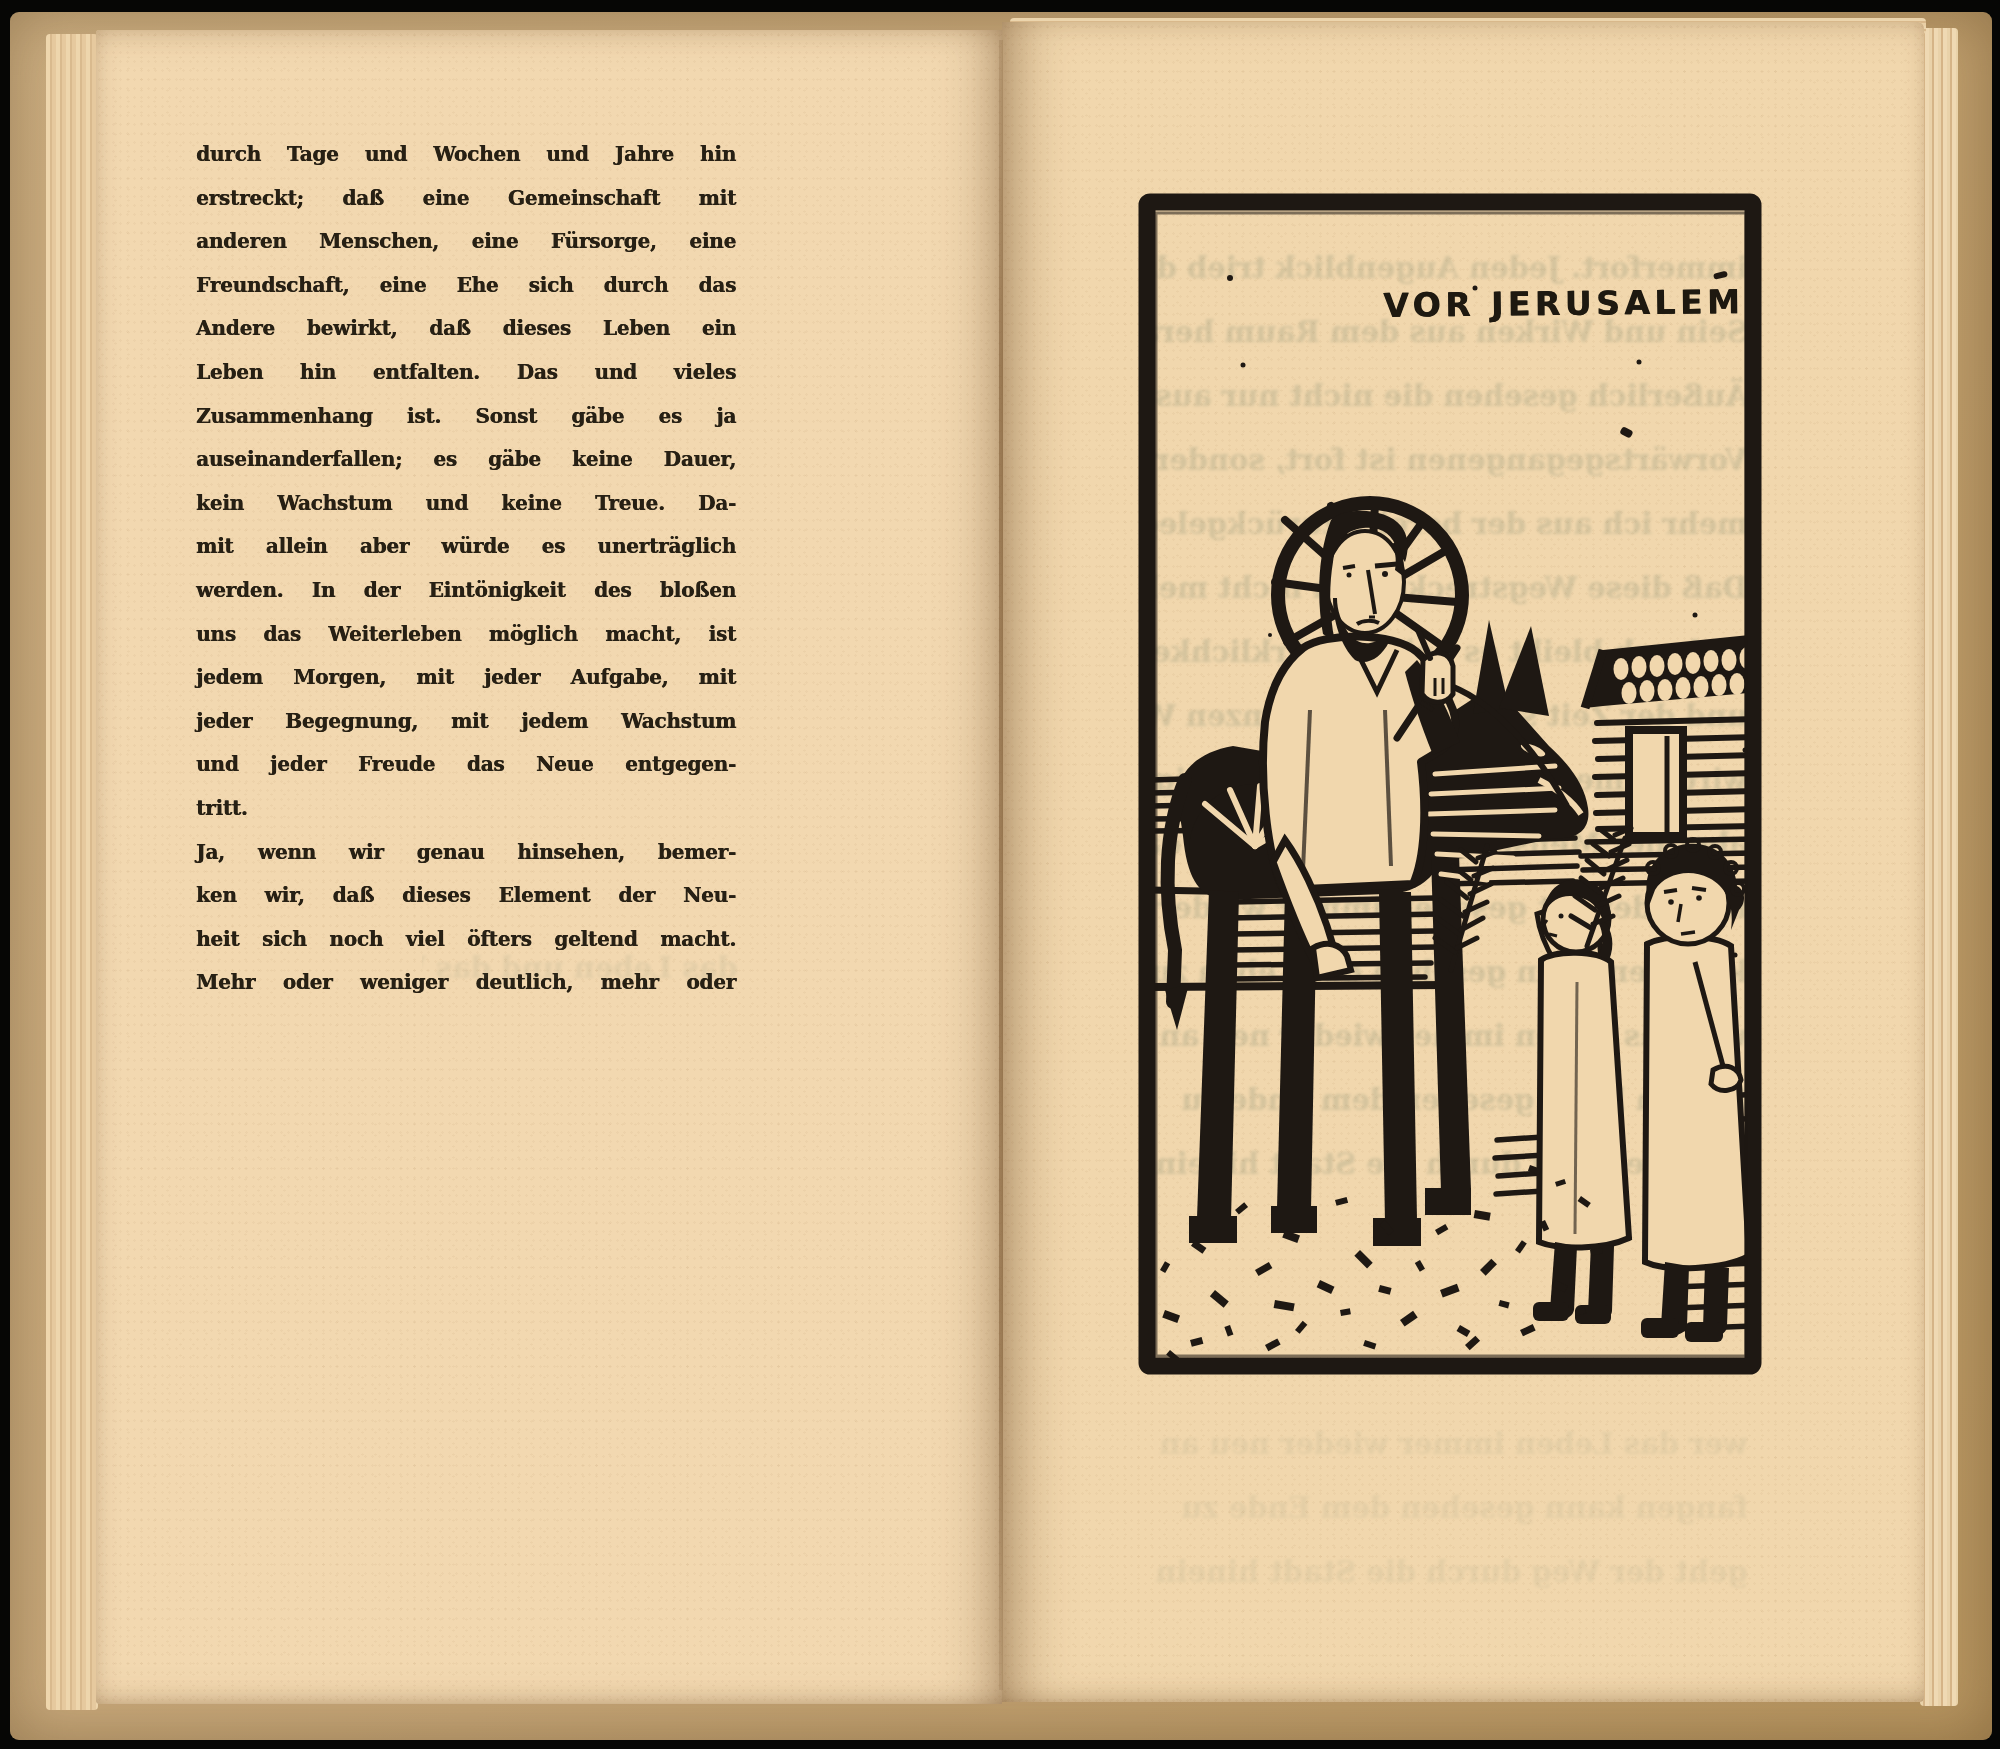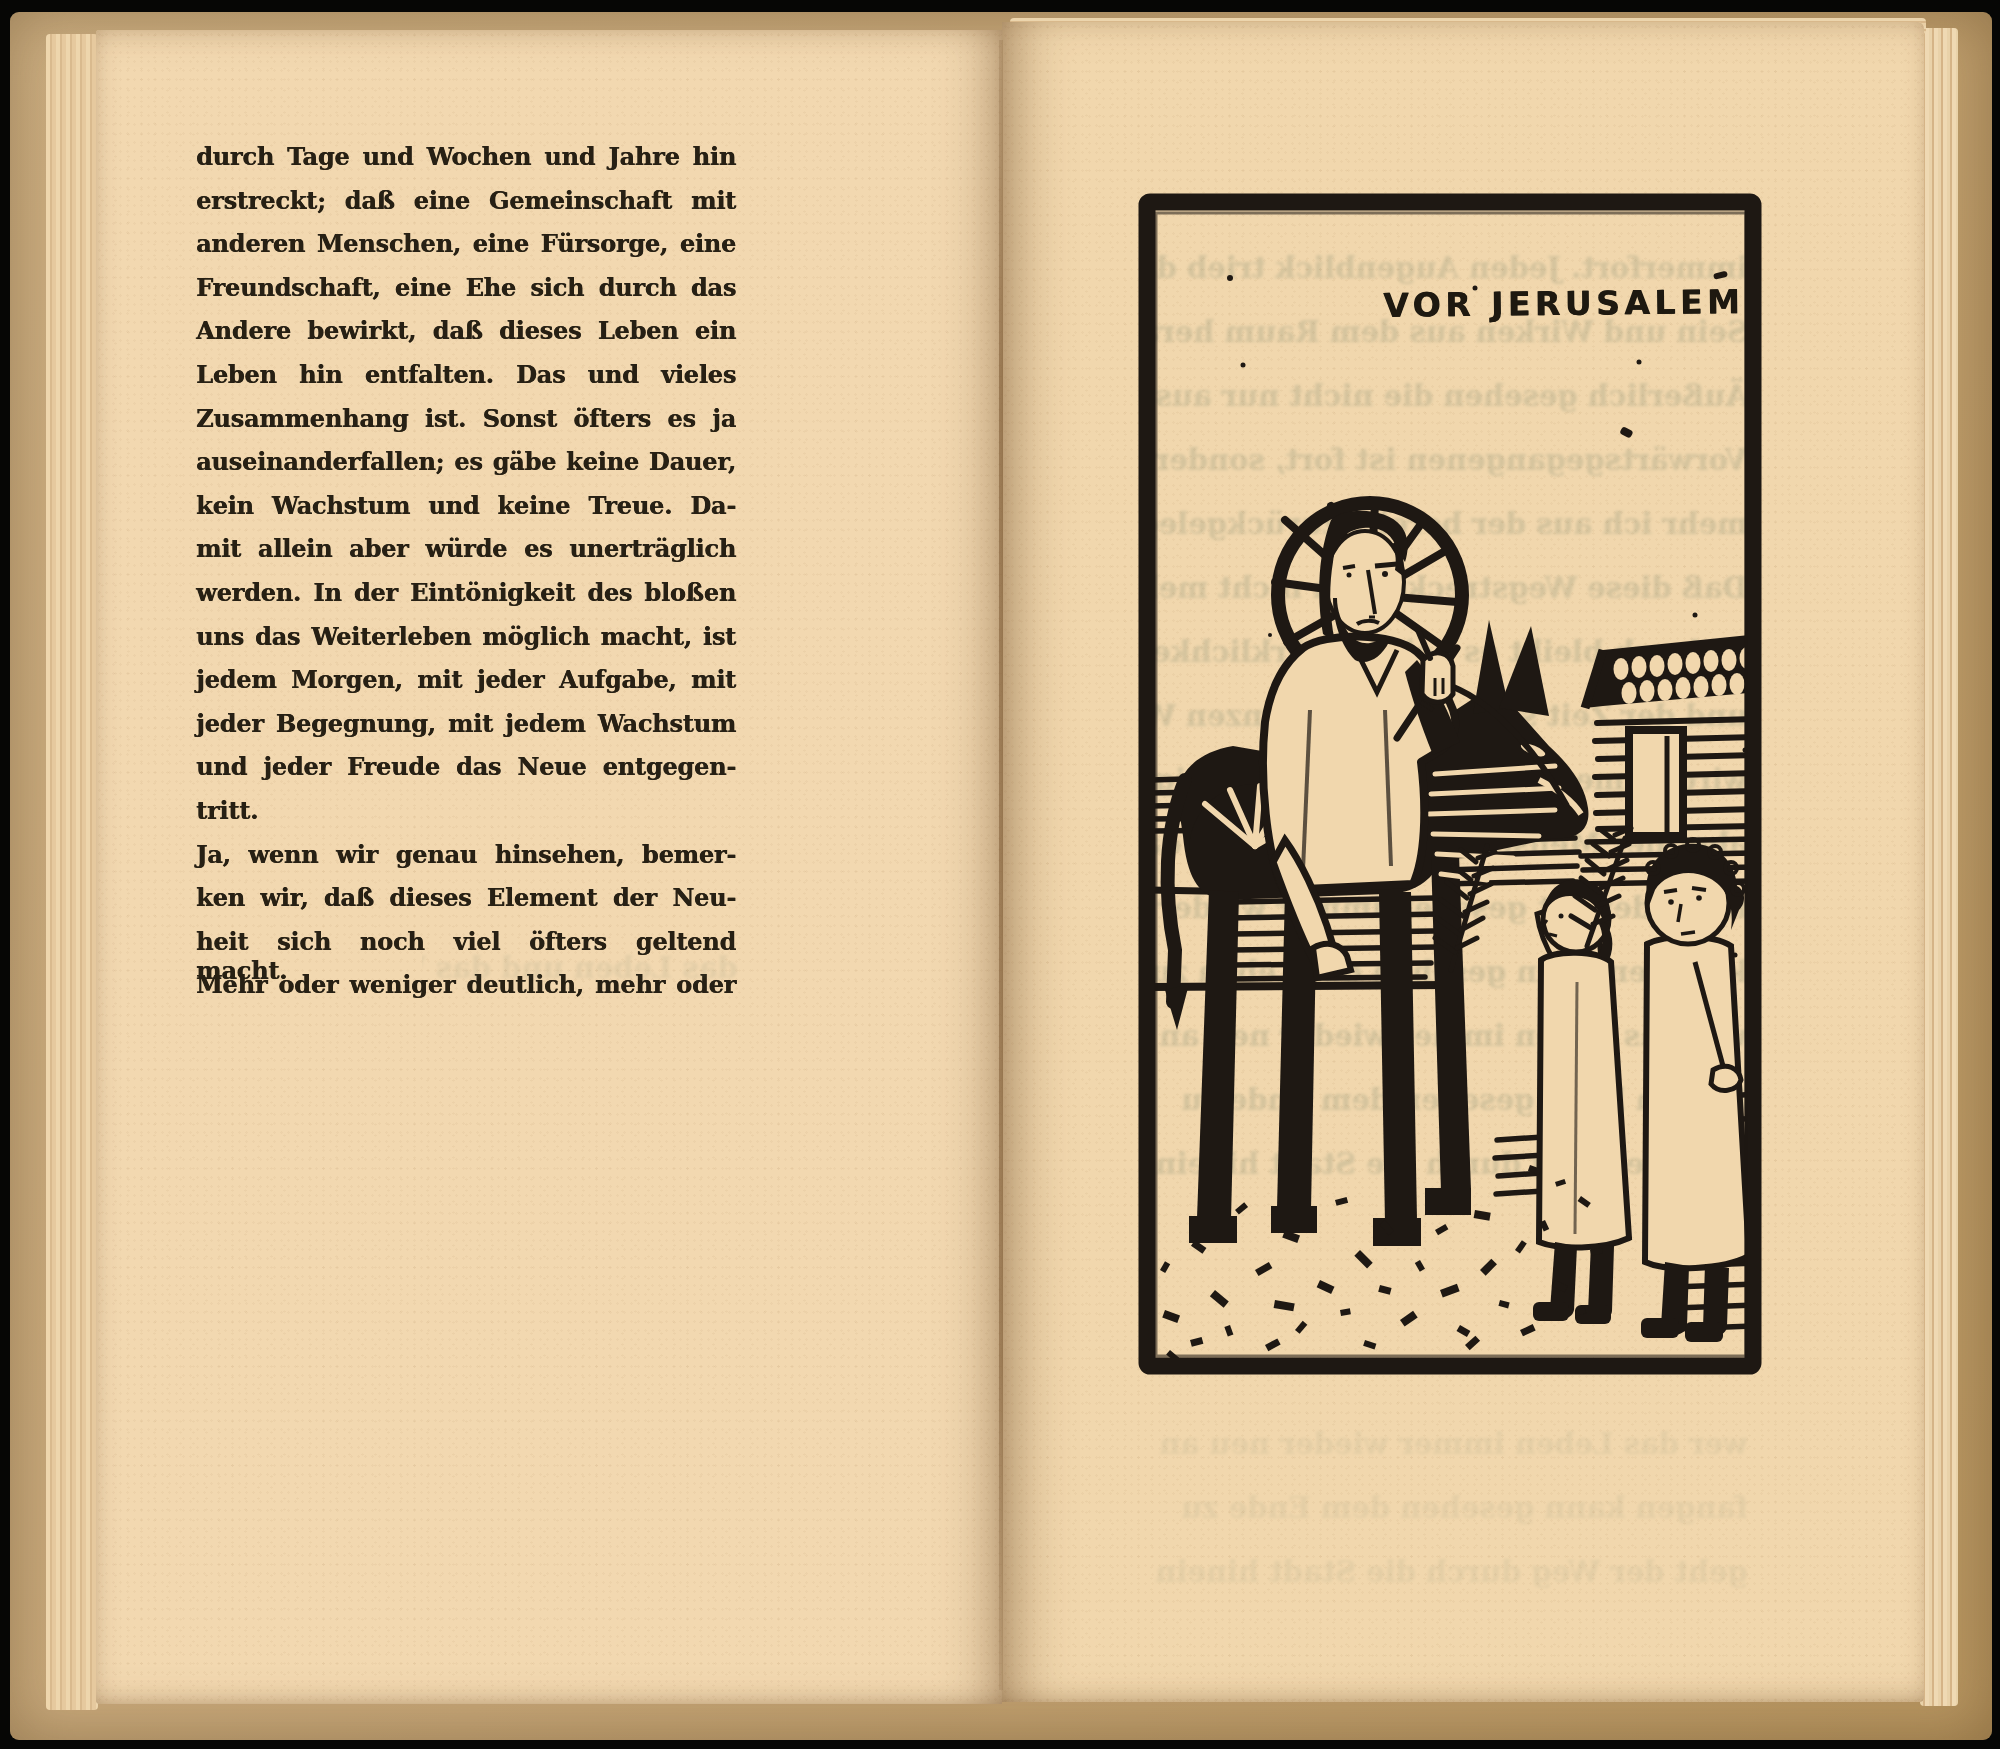--- a/index.html
+++ b/index.html
@@ -34,21 +34,21 @@
   .page-right{left:1002px;top:22px;width:922px;height:1680px;border-radius:0 6px 4px 0;
         background-color:#f1d7ad;
         box-shadow:inset 38px 0 60px -32px rgba(95,60,25,.6),
                    inset -10px 8px 28px -18px rgba(95,60,25,.3),
                    inset 0 -14px 26px -18px rgba(95,60,25,.4);}
   .fold{position:absolute;left:999px;top:40px;width:4px;height:1650px;
         background:linear-gradient(180deg,rgba(105,68,30,.15),rgba(105,68,30,.45) 20%,rgba(105,68,30,.42) 80%,rgba(105,68,30,.12));}
 
   
   .textblock{position:absolute;left:196px;top:142px;width:540px;}
-  .line{height:43.6px;font-size:24px;font-weight:700;color:#272014;
+  .line{height:43.6px;font-size:20px;font-weight:700;color:#272014;
         letter-spacing:-0.2px;word-spacing:1.5px;
         text-align:justify;text-align-last:justify;
         text-shadow:0.45px 0 0 currentColor;white-space:normal;overflow:visible;}
   .line.short{text-align:right;text-align-last:left;}
 
   
   .bleed{position:absolute;overflow:hidden;pointer-events:none;}
   .bleed .bl{font-weight:700;font-size:29px;line-height:64px;color:#68785f;
         white-space:nowrap;transform:scaleX(-1);filter:blur(1.4px);
         text-shadow:0.4px 0 0 currentColor;}
@@ -81,21 +81,21 @@
   <div class="page page-right"></div>
   <div class="fold"></div>
 
   <div class="textblock">
     <div class="line">durch Tage und Wochen und Jahre hin</div>
     <div class="line">erstreckt; daß eine Gemeinschaft mit</div>
     <div class="line">anderen Menschen, eine Fürsorge, eine</div>
     <div class="line">Freundschaft, eine Ehe sich durch das</div>
     <div class="line">Andere bewirkt, daß dieses Leben ein</div>
     <div class="line">Leben hin entfalten. Das und vieles</div>
-    <div class="line">Zusammenhang ist. Sonst öfters es ja</div>
+    <div class="line">Zusammenhang ist. Sonst gäbe es ja</div>
     <div class="line">auseinanderfallen; es gäbe keine Dauer,</div>
     <div class="line">kein Wachstum und keine Treue. Da-</div>
     <div class="line">mit allein aber würde es unerträglich</div>
     <div class="line">werden. In der Eintönigkeit des bloßen</div>
     <div class="line">uns das Weiterleben möglich macht, ist</div>
     <div class="line">jedem Morgen, mit jeder Aufgabe, mit</div>
     <div class="line">jeder Begegnung, mit jedem Wachstum</div>
     <div class="line">und jeder Freude das Neue entgegen-</div>
     <div class="line short">tritt.</div>
     <div class="line">Ja, wenn wir genau hinsehen, bemer-</div>

